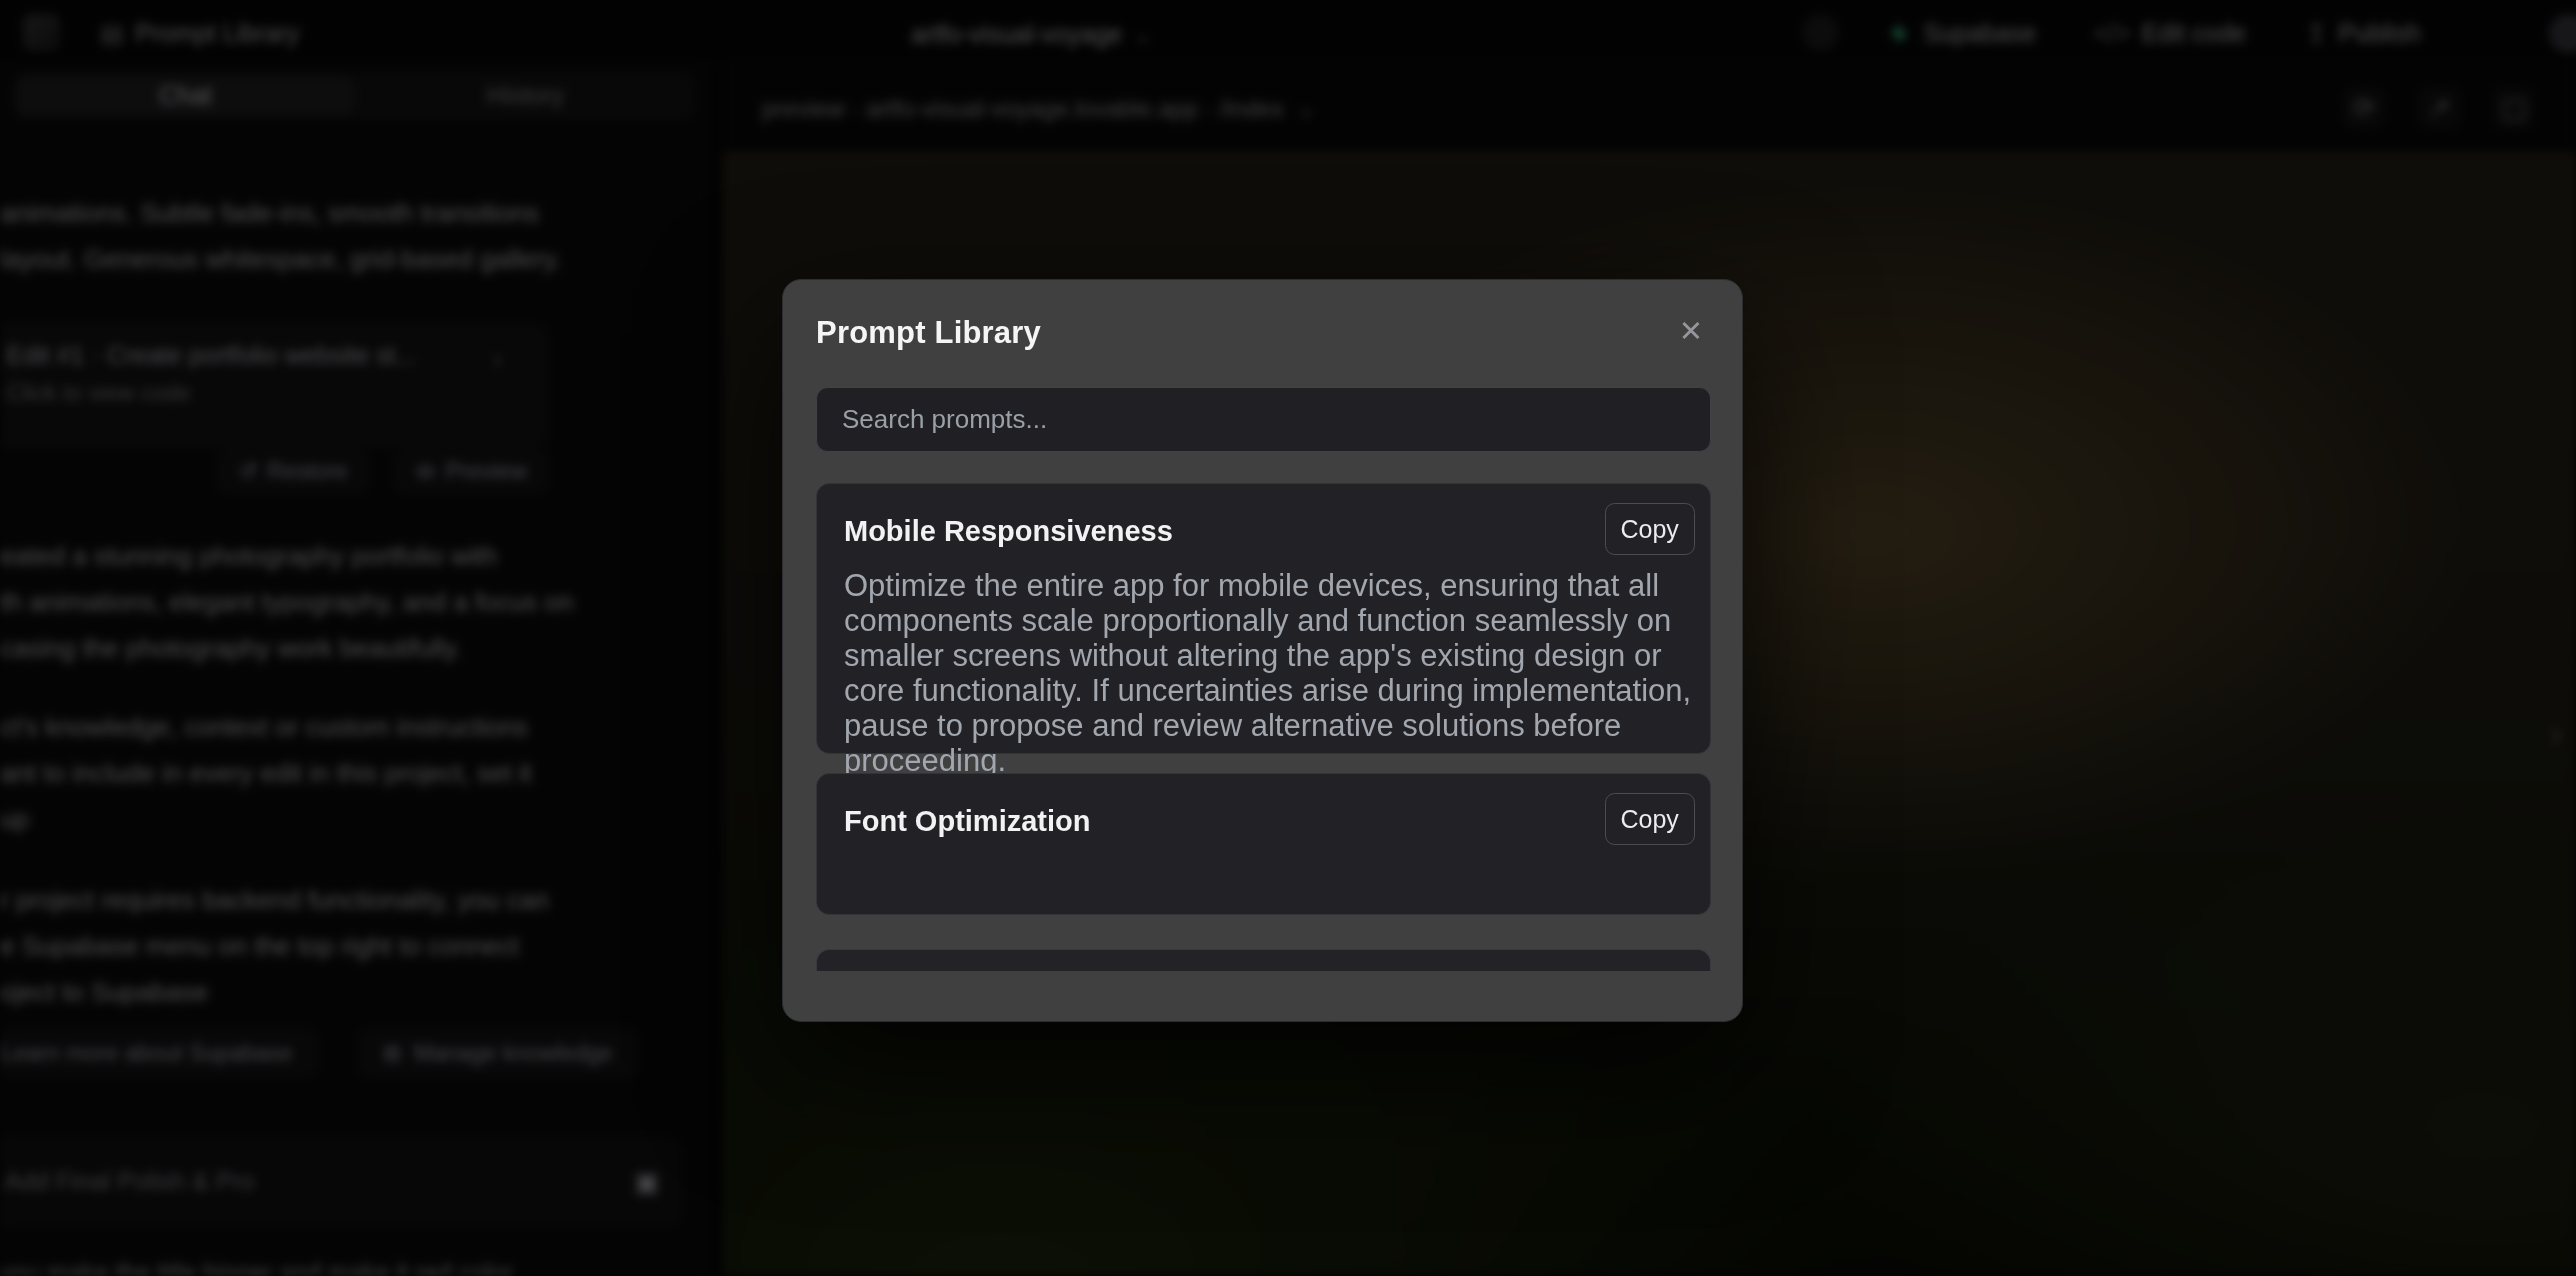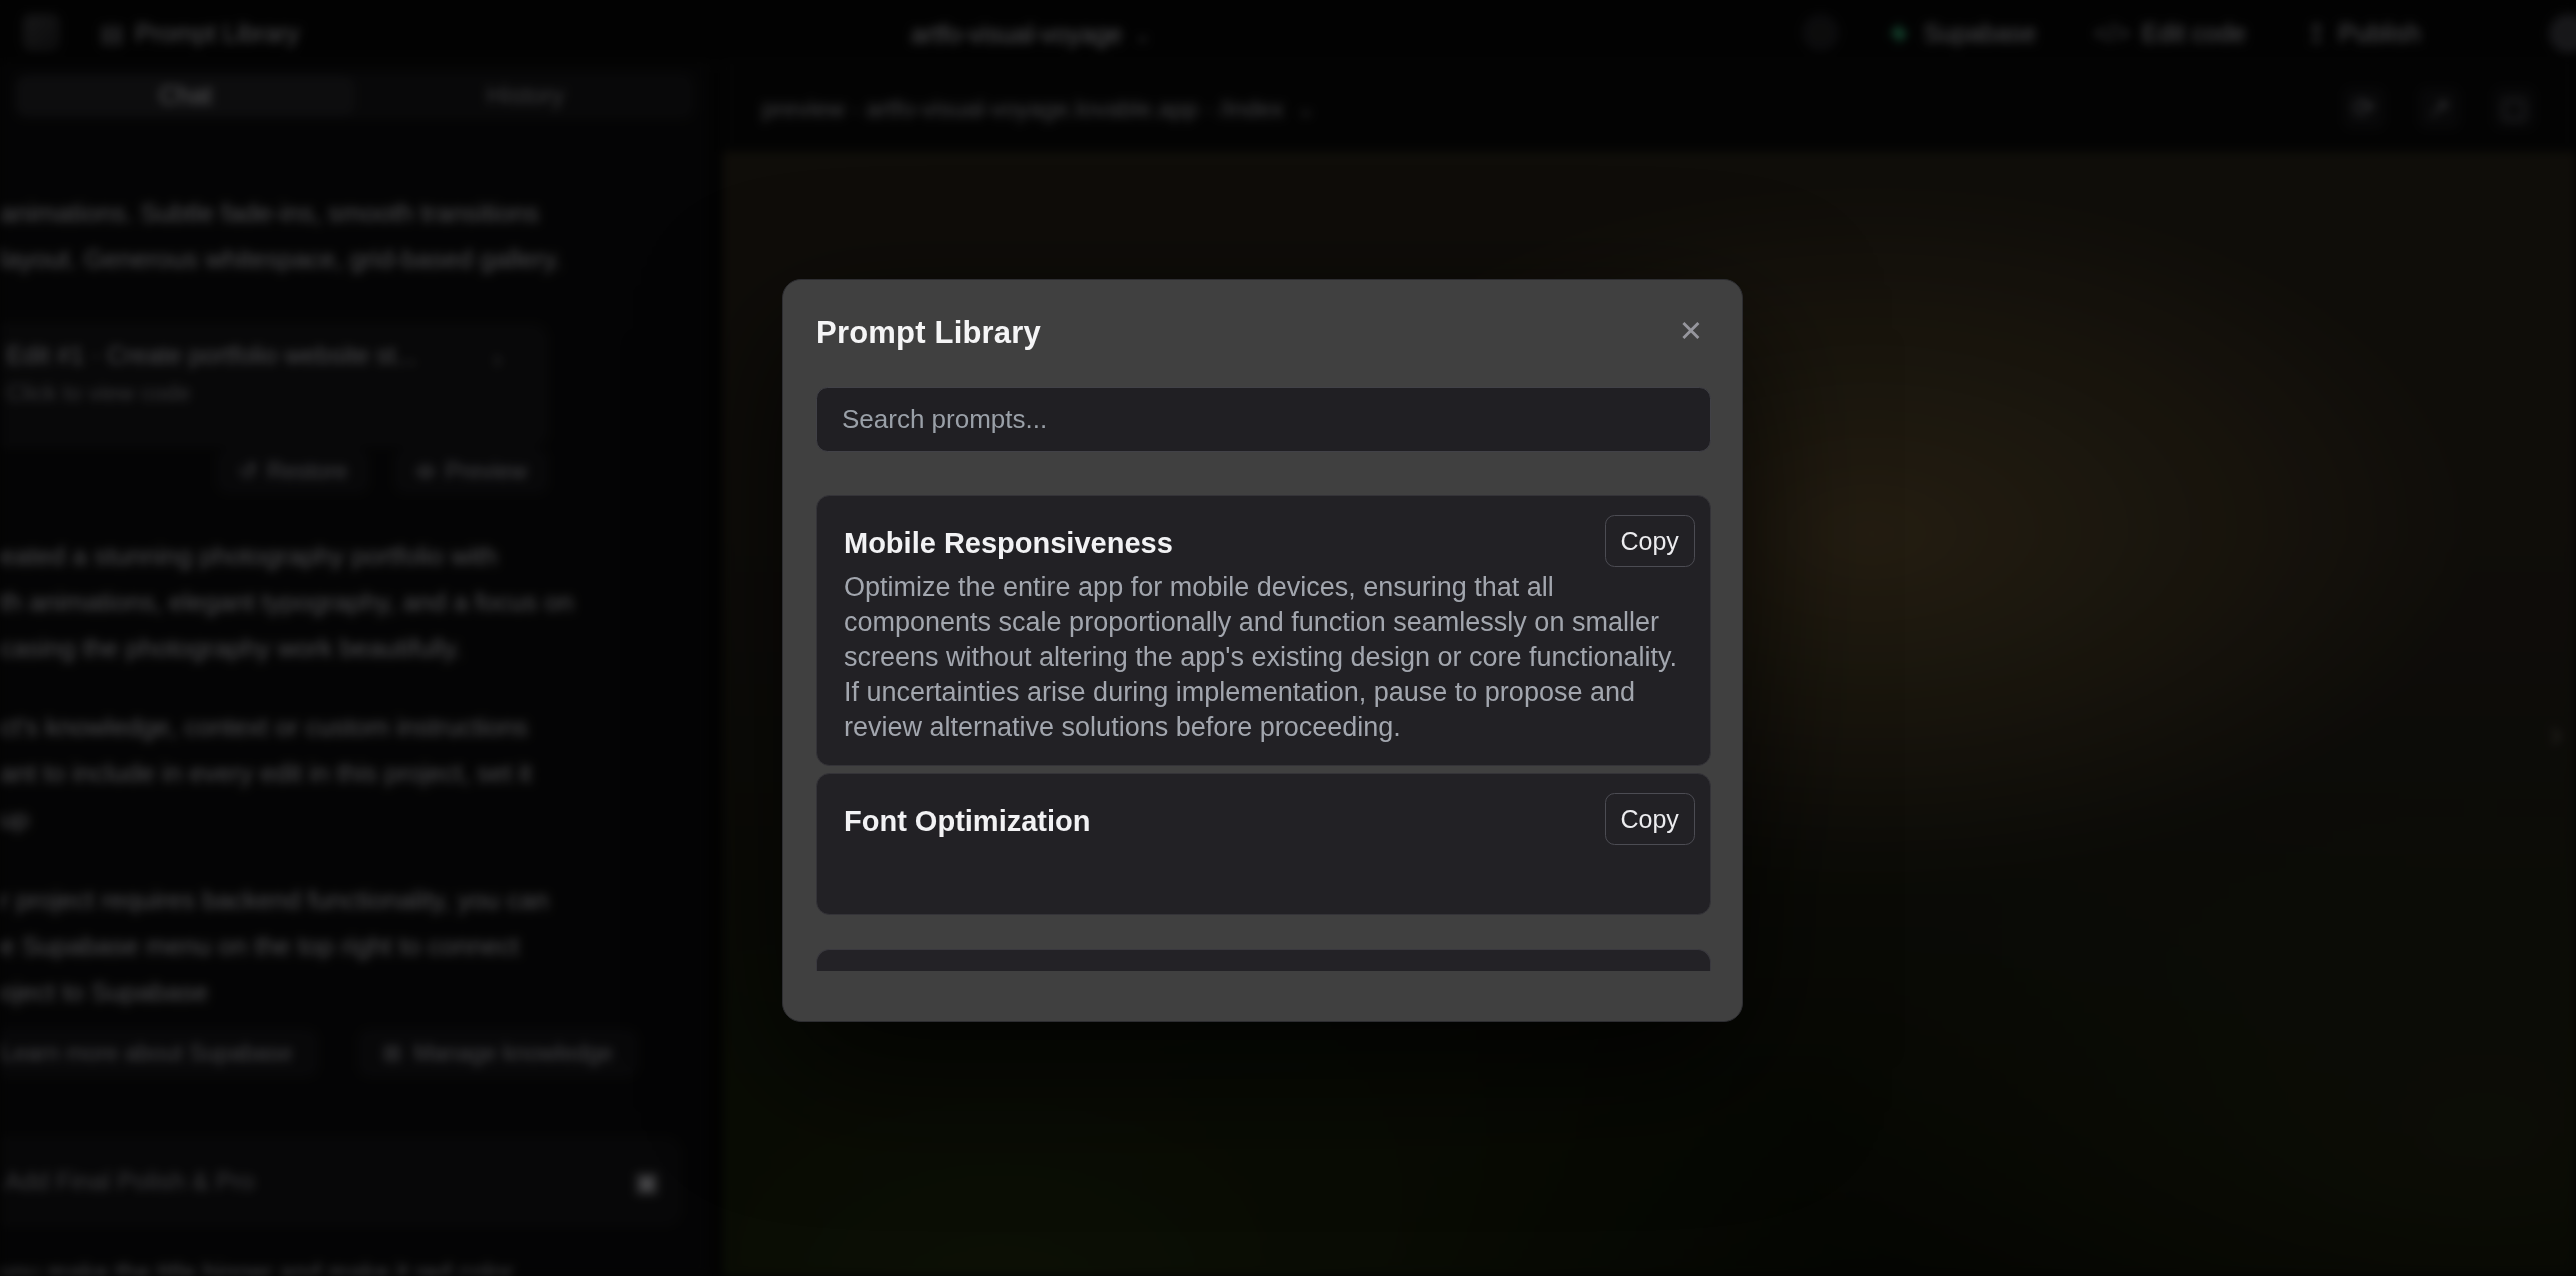--- a/index.html
+++ b/index.html
@@ -76,27 +76,27 @@
            border:1px solid #2d2d31; border-radius:19px; box-shadow:0 48px 135px rgba(0,0,0,.75); }
   .modal-title { position:absolute; left:33px; top:35px; font-size:31px; font-weight:700; color:#f5f5f6;
                  letter-spacing:0.2px; }
   .modal-close { position:absolute; right:39px; top:37px; color:#96969d; font-size:29px; line-height:29px; }
   .search-box { position:absolute; left:33px; top:107px; width:895px; height:65px; background:#201f23;
                 border:1.9px solid #414147; border-radius:11.6px; color:#cfcfd4; font-size:26px; padding:0 25px;
                 font-family:"Liberation Sans", sans-serif; outline:none; }
   .search-box::placeholder { color:#9aa0a8; }
   .prompt-card { position:absolute; left:33px; width:895px; background:#222125; border:1px solid #343338;
                  border-radius:13.5px; padding:23px 27px; }
-  .pc-1 { top:215px; height:271px; }
+  .pc-1 { top:203px; height:271px; }
   .pc-2 { top:493px; height:142px; }
   .pc-title { font-size:29px; font-weight:700; color:#f2f2f4; margin-top:7.7px; }
   .copy-btn { position:absolute; right:15.4px; top:19px; width:90px; height:52px; border:1px solid #4c4c53;
               border-radius:9.6px; background:transparent; color:#ececef; font-size:25px;
               font-family:"Liberation Sans", sans-serif; }
-  .pc-desc { margin-top:10px; width:851px; font-size:27px; line-height:35px; color:#a2a6ae; }
+  .pc-desc { margin-top:20px; width:851px; font-size:31px; line-height:35px; color:#a2a6ae; }
   .pc-sliver { position:absolute; left:33px; top:669px; width:895px; height:22px; background:#232226;
                border:1px solid #3a393f; border-bottom:none; border-radius:13.5px 13.5px 0 0; }
 
   .svgic { display:inline-block; vertical-align:middle; }
 </style>
 </head>
 <body>
 
 <div class="screen">
 

